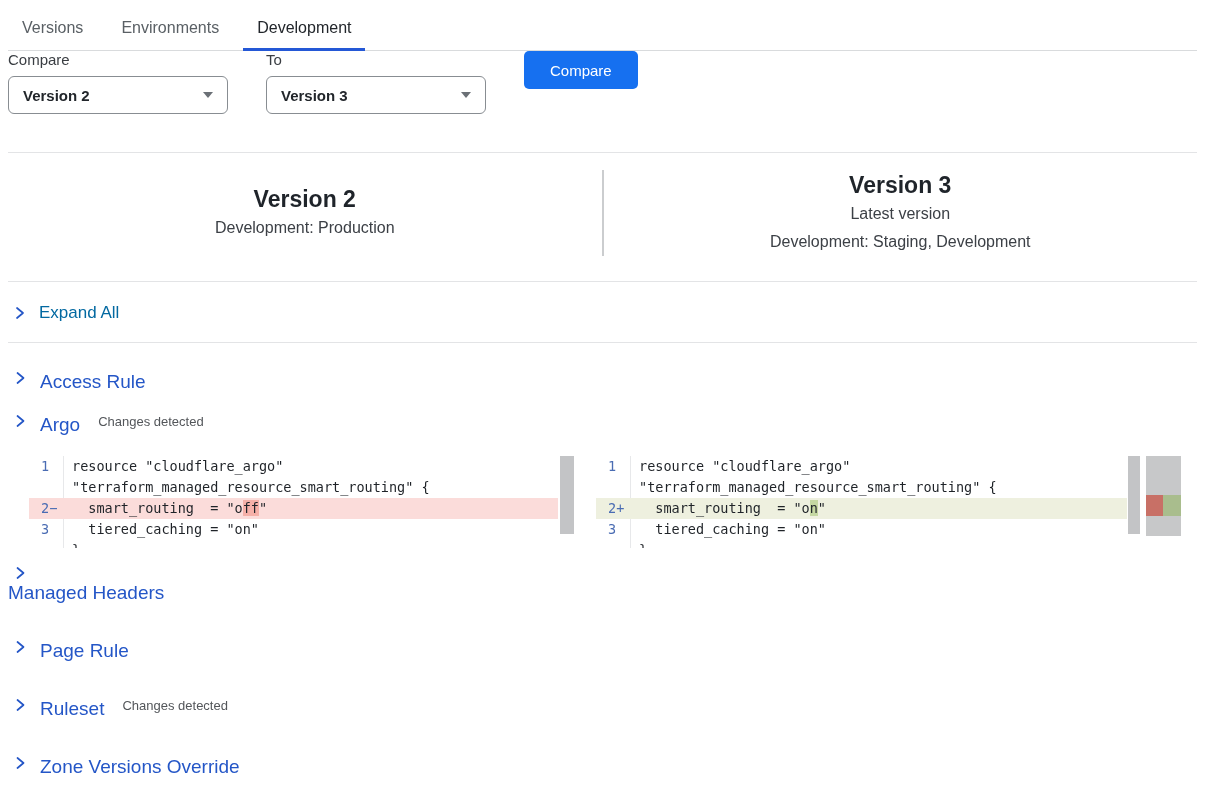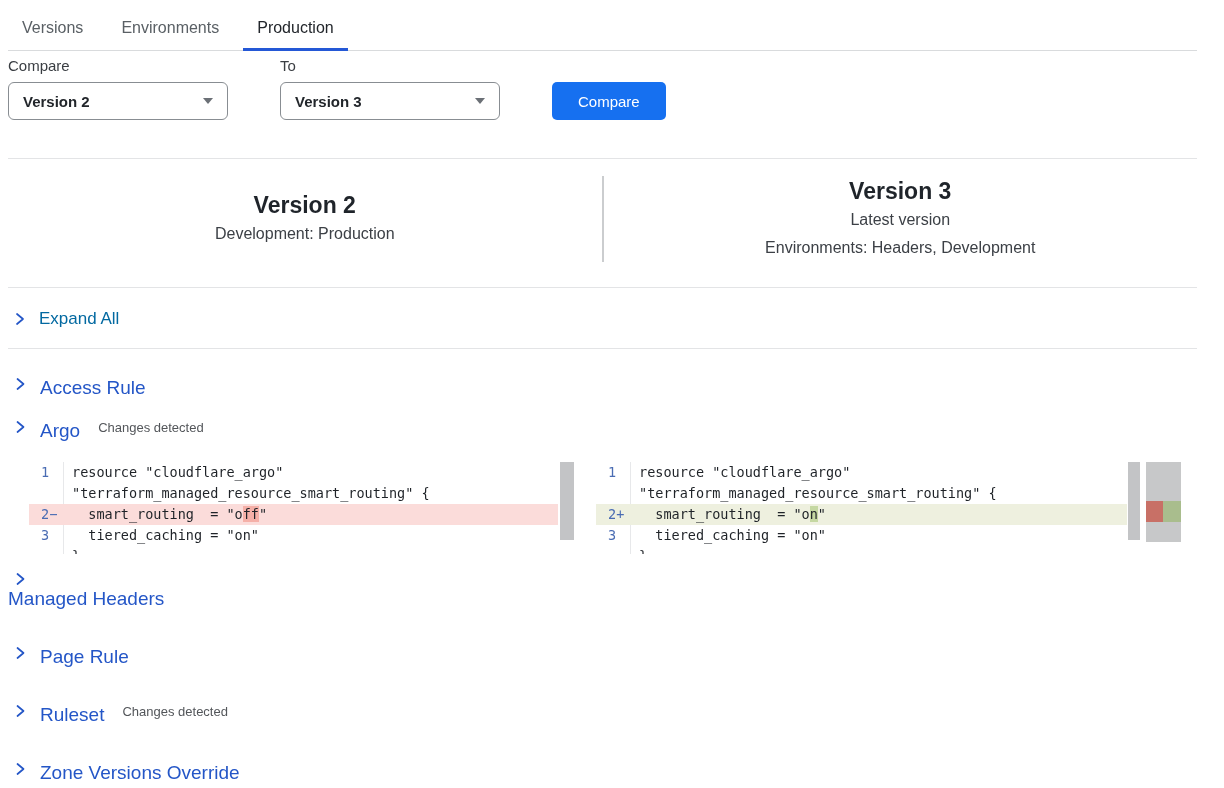--- a/index.html
+++ b/index.html
@@ -7,21 +7,21 @@
   body { font-family: "Liberation Sans", sans-serif; color: #23272d; }
   .page { padding: 0 27px 0 8px; }
 
   
   .tabs { display: flex; gap: 10px; border-bottom: 1px solid #d9dbdd; }
   .tab { position: relative; padding: 19px 14px 13px; font-size: 16px; color: #5a6065; cursor: pointer; }
   .tab.active { color: #22262b; font-weight: 500; }
   .tab.active::after { content: ""; position: absolute; left: 0; right: 0; bottom: -1px; height: 3px; background: #2458d6; }
 
   
-  .form-row { display: flex; align-items: flex-end; gap: 52px; margin-top: 6px; }
+  .form-row { display: flex; align-items: flex-start; gap: 38px; margin-top: 0; }
   .form-group { display: flex; flex-direction: column; }
   .form-label { font-size: 15px; color: #3a3e43; margin-bottom: 8px; }
   .select { width: 220px; height: 38px; border: 1px solid #888d92; border-radius: 6px;
             display: flex; align-items: center; justify-content: space-between;
             padding: 0 14px; font-size: 15px; font-weight: 700; color: #22262b;
             background: #fff; cursor: pointer; }
   .caret { width: 0; height: 0; border-left: 5px solid transparent; border-right: 5px solid transparent;
            border-top: 6px solid #6b7076; }
   .btn-primary { height: 38px; padding: 0 26px; background: #1670f0; border: none; border-radius: 5px;
                  color: #ffffff; font-size: 15px; font-family: inherit; cursor: pointer; }
@@ -77,21 +77,21 @@
   .mm-add { position: absolute; right: 0; top: 39px; width: 18px; height: 21px; background: #a9bd8d; }
 </style>
 </head>
 <body>
 
 <div class="page">
 
   <div class="tabs">
     <div class="tab">Versions</div>
     <div class="tab">Environments</div>
-    <div class="tab active">Production</div>
+    <div class="tab active">Development</div>
   </div>
 
   <div class="form-row">
     <div class="form-group">
       <div class="form-label">Compare</div>
       <div class="select">
         <span>Version 2</span>
         <span class="caret"></span>
       </div>
     </div>
@@ -109,21 +109,21 @@
 
   <div class="version-headers">
     <div class="vh-col">
       <div class="vh-title">Version 2</div>
       <div class="vh-line">Development: Production</div>
     </div>
     <div class="vh-divider"></div>
     <div class="vh-col">
       <div class="vh-title">Version 3</div>
       <div class="vh-line">Latest version</div>
-      <div class="vh-line">Environments: Headers, Development</div>
+      <div class="vh-line">Development: Staging, Development</div>
     </div>
   </div>
 
   <hr class="rule">
 
   <div class="expand-row">
     <span class="chev">
       <svg width="12" height="14" viewBox="0 0 12 14">
           <path d="M3 2l6 5-6 5" fill="none" stroke="currentColor" stroke-width="1.7" stroke-linecap="round" stroke-linejoin="round"></path>
         </svg>

